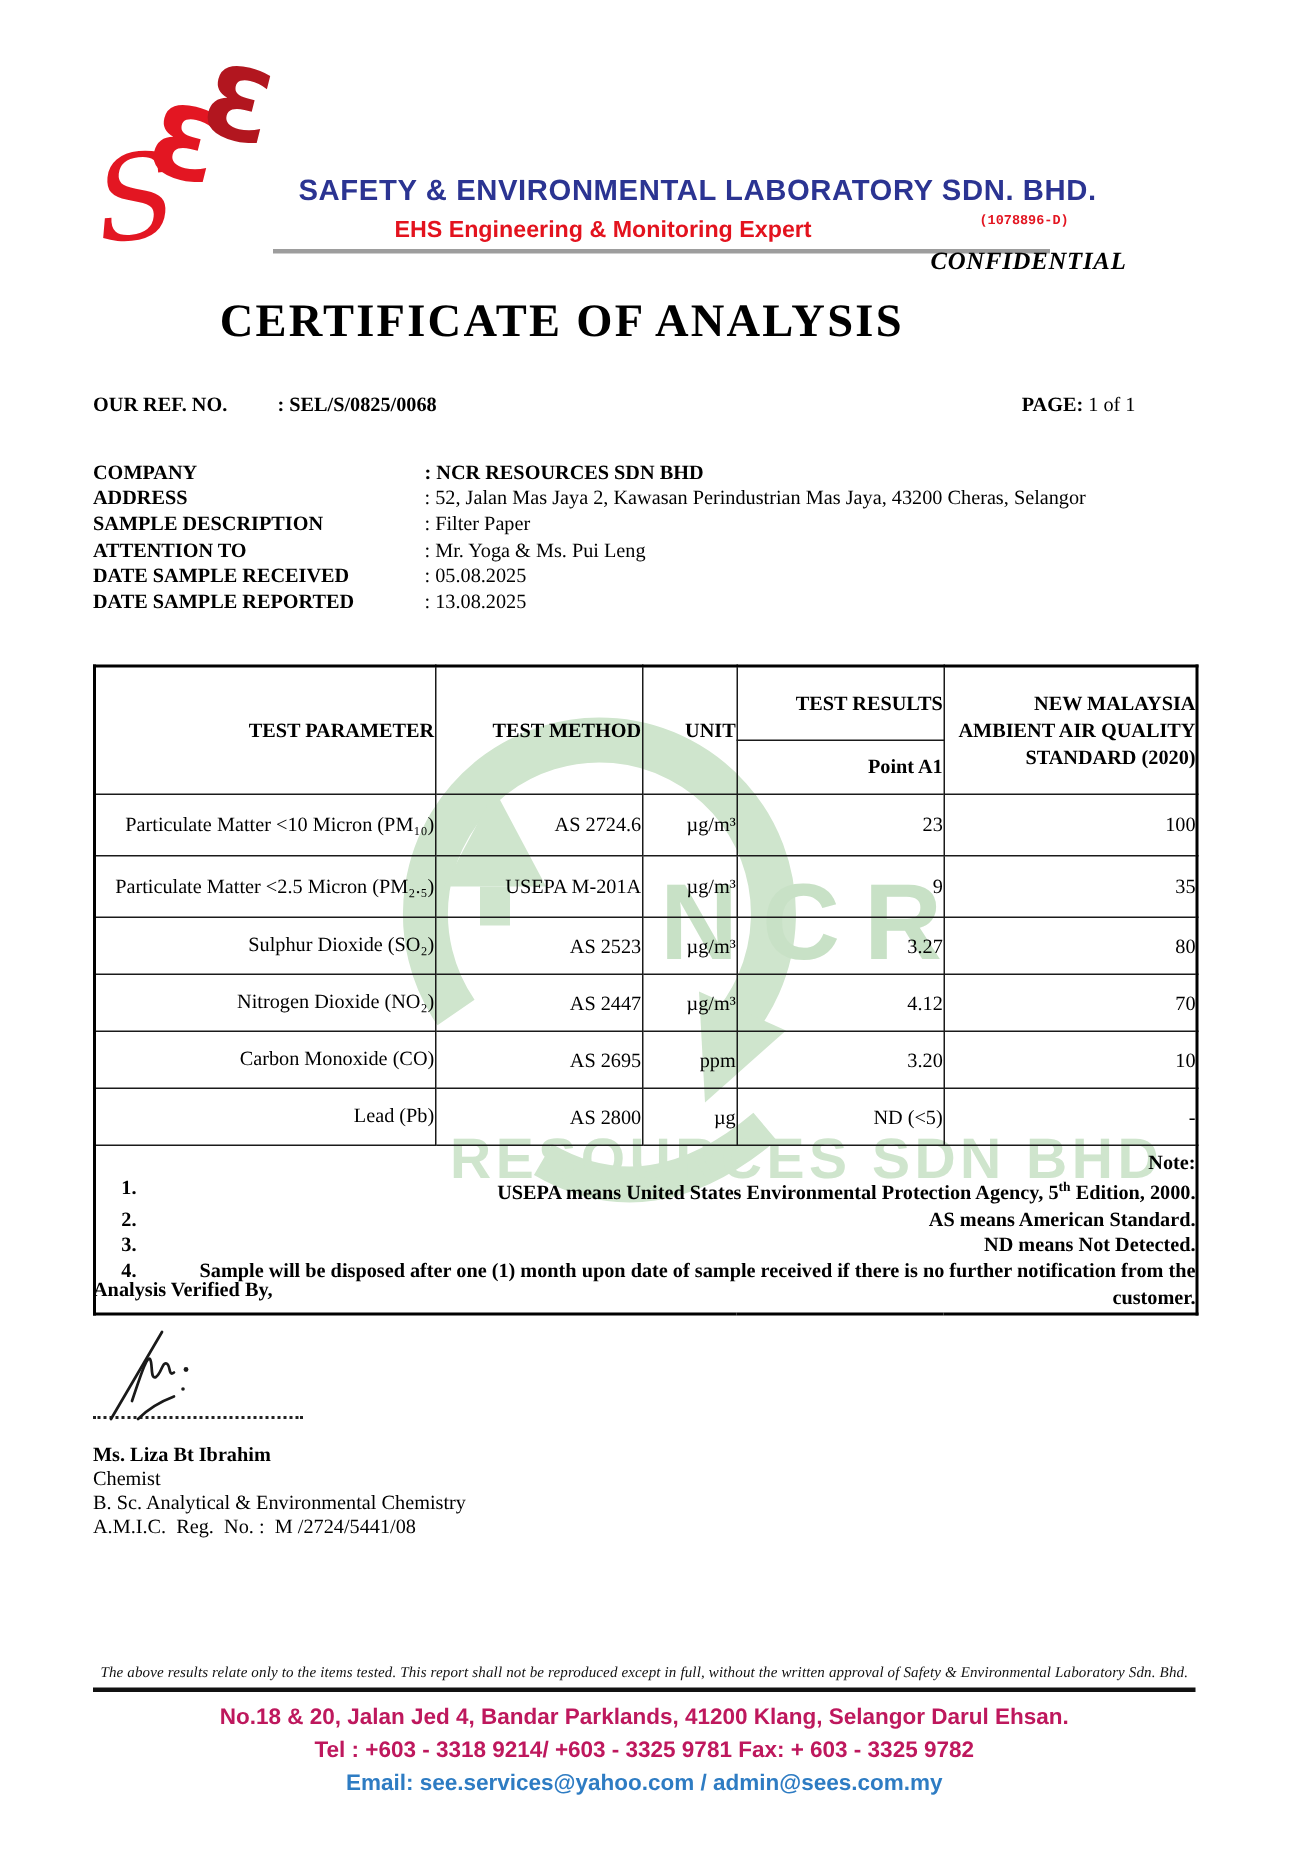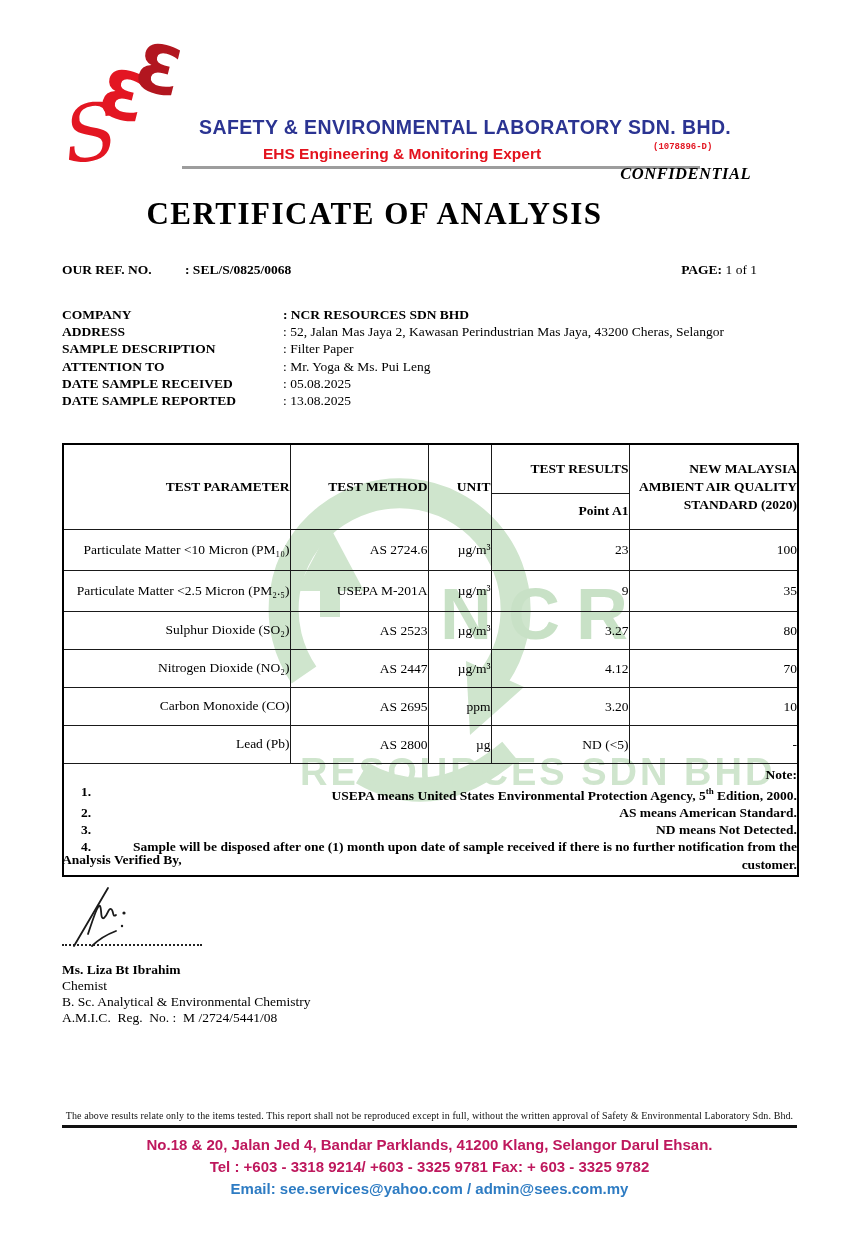--- a/index.html
+++ b/index.html
@@ -67,21 +67,21 @@
   
   .sig-block { position:absolute; left:62px; top:852px; width:400px; }
   .sig-heading { font-weight:bold; font-size:13.5px; }
   .sig-art { margin-top:14px; height:70px; position:relative; }
   .dotted-line { width:140px; border-bottom:2.5px dotted #222; margin-top:-8px; }
   .sig-name { font-weight:bold; font-size:13.5px; line-height:16px; margin-top:16px; }
   .sig-line { font-weight:normal; font-size:13.5px; line-height:16px; white-space:pre-wrap; }
 
   
   .footer { position:absolute; left:62px; top:1110px; width:735px; text-align:center; }
-  .disclaimer { font-size:10px; color:#111; letter-spacing:0.1px; }
+  .disclaimer { font-style:italic; font-size:10px; color:#111; letter-spacing:0.1px; }
   .footer-rule { height:2.5px; background:#111; margin:4px 0 6px 0; }
   .address, .phone { font-family:"Liberation Sans",sans-serif; font-weight:bold;
     font-size:15px; line-height:22px; color:#be185d; }
   .email { font-family:"Liberation Sans",sans-serif; font-weight:bold;
     font-size:15px; line-height:22px; color:#2e7cc3; }
 </style>
 </head>
 <body>
 
 <div class="page">

